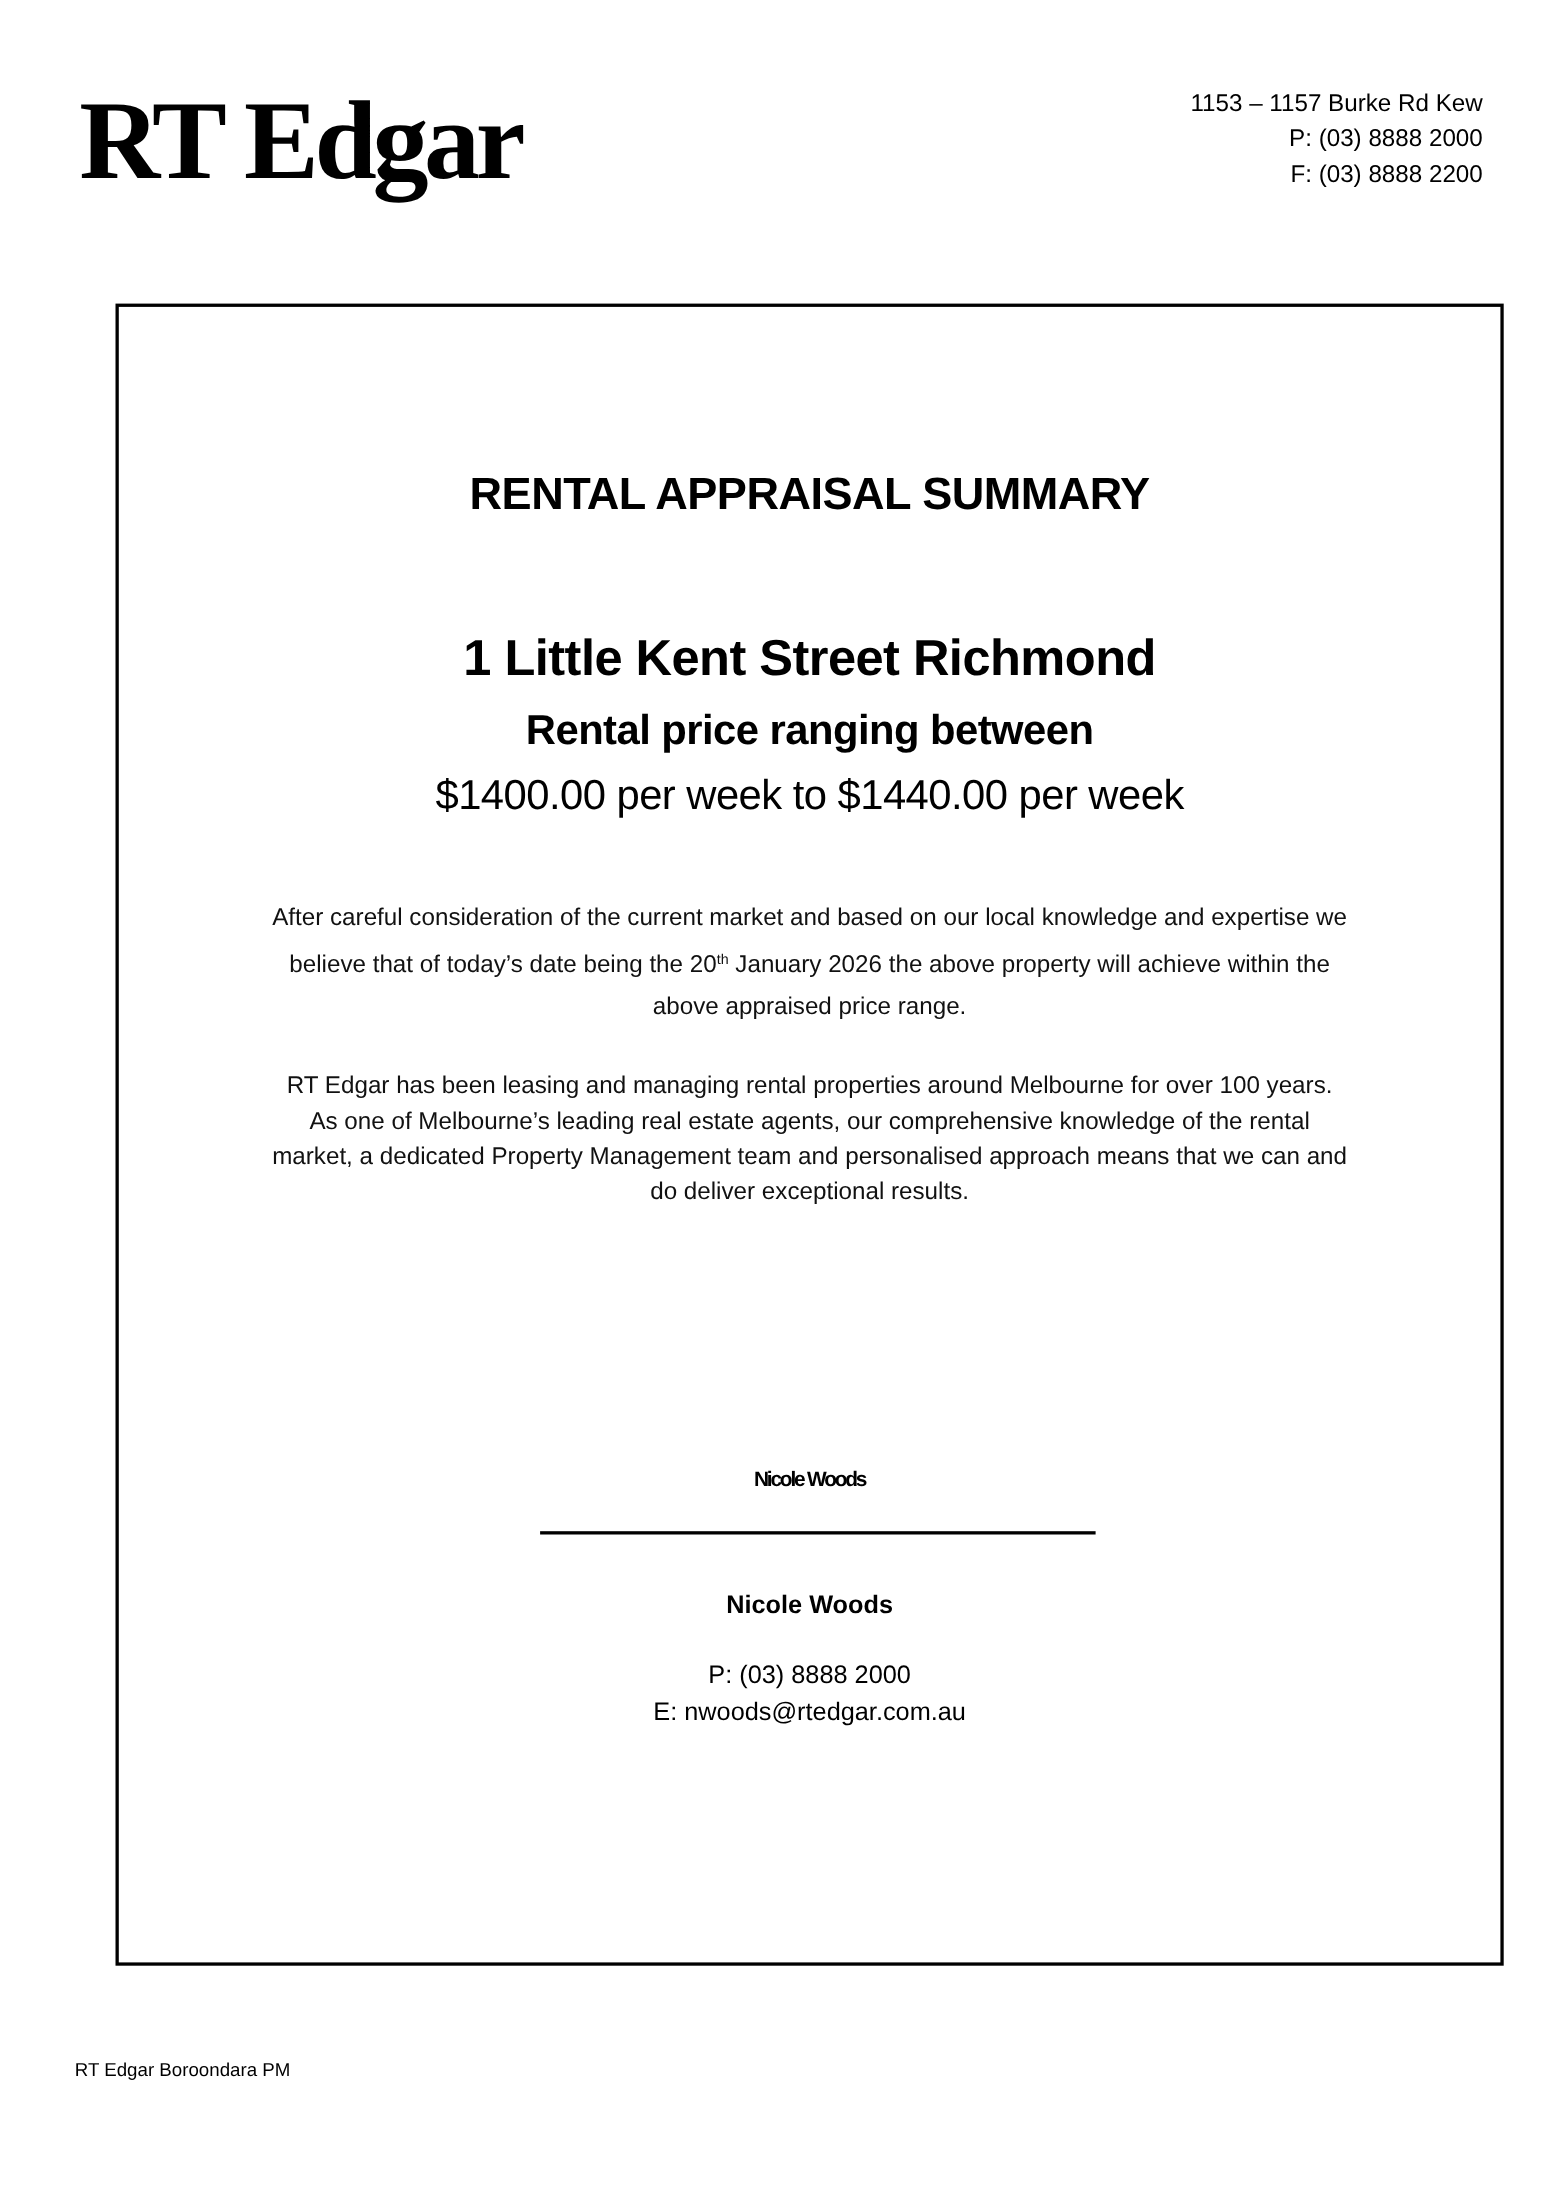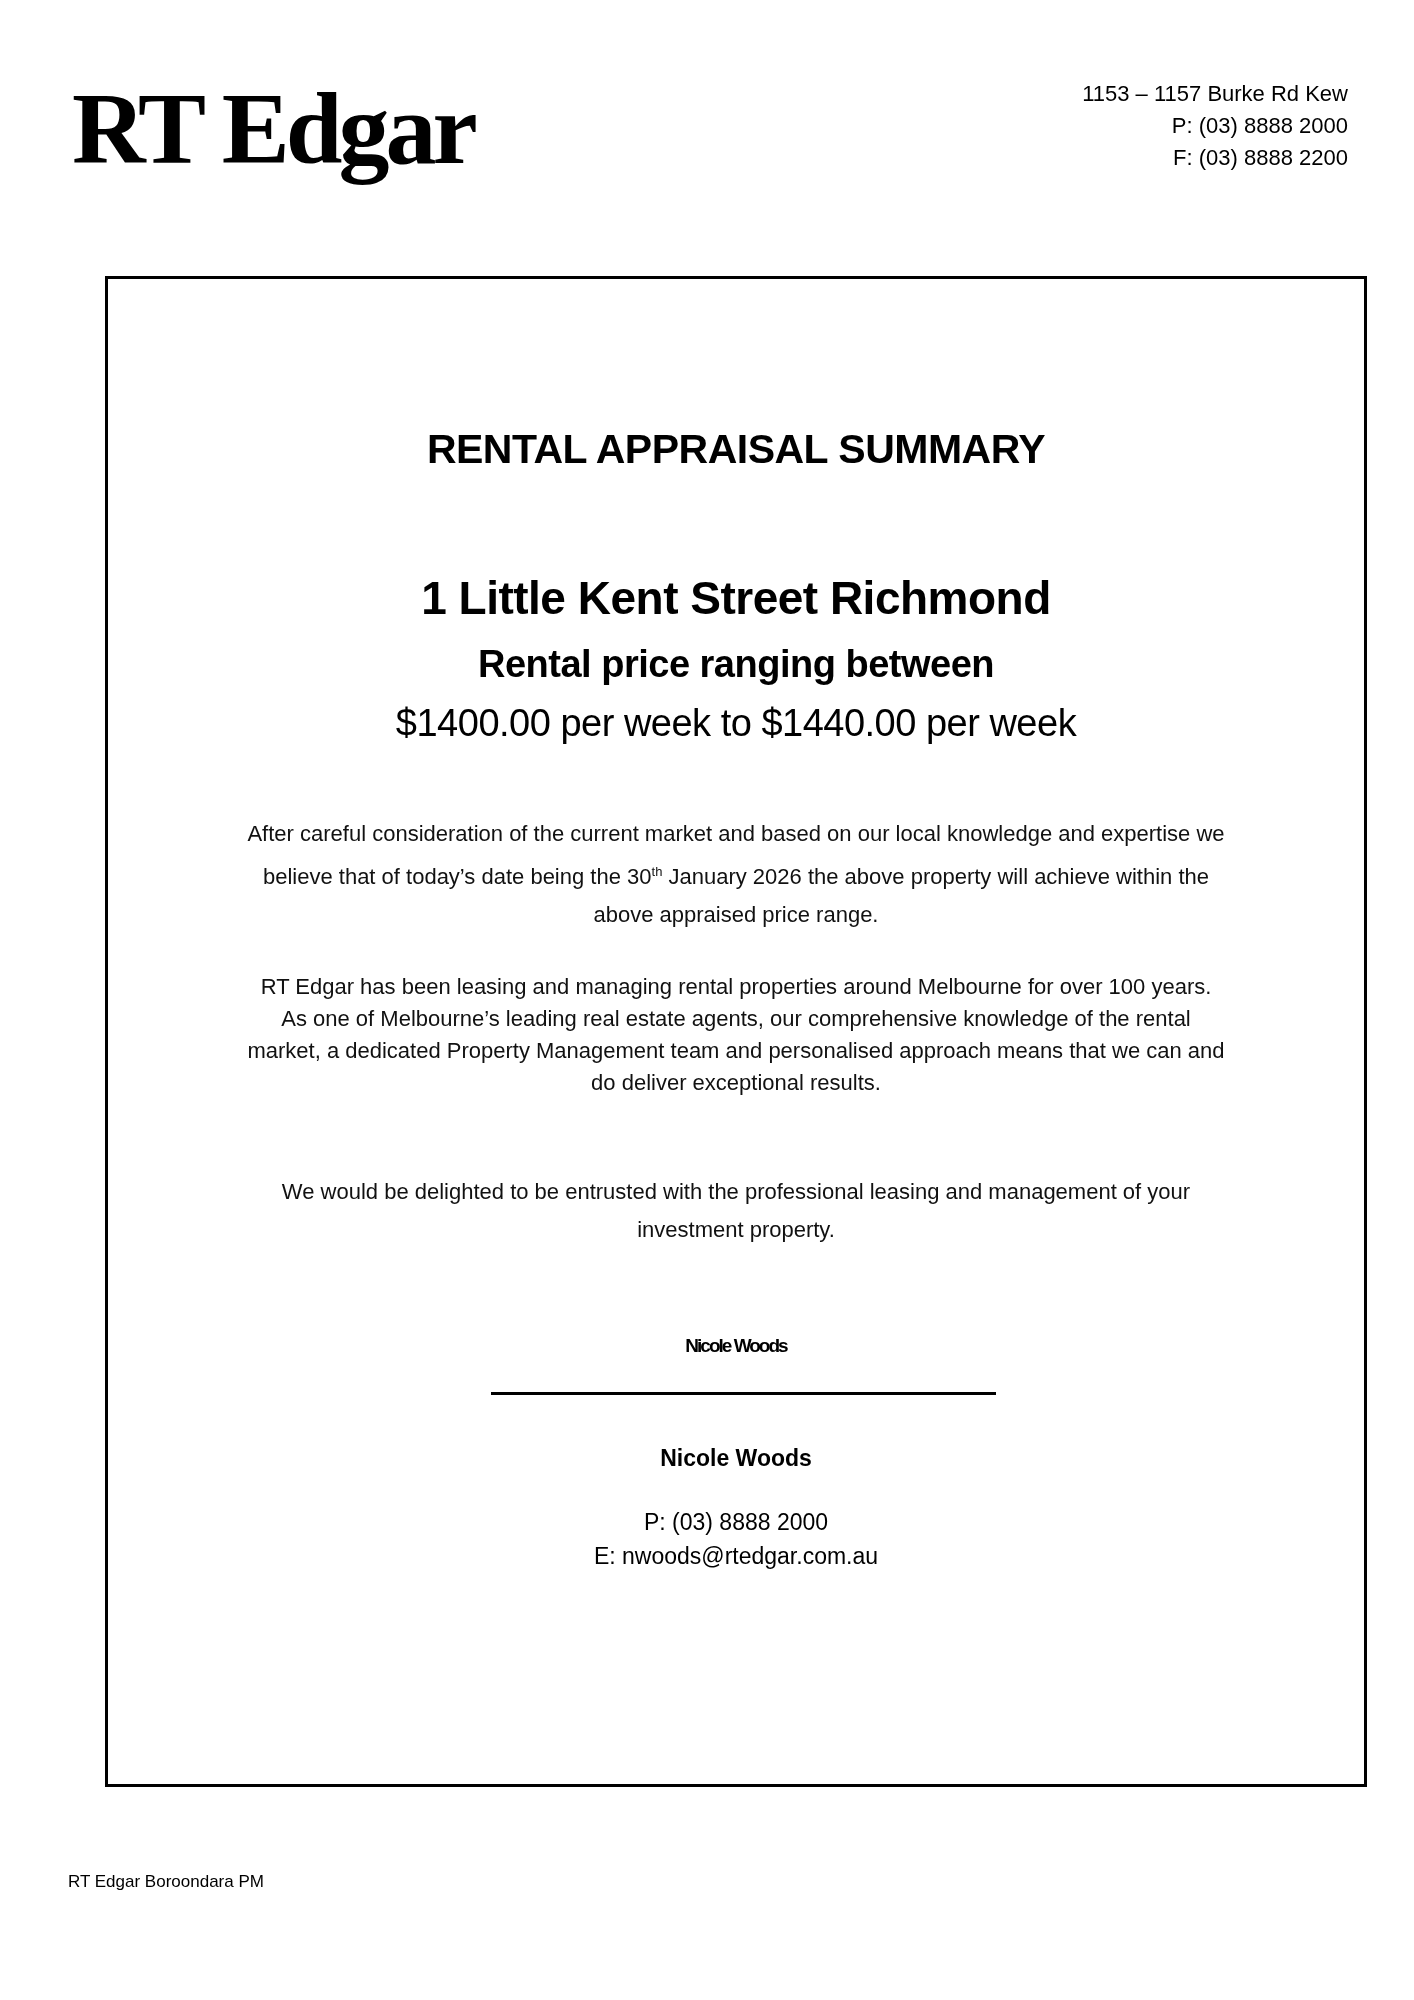--- a/index.html
+++ b/index.html
@@ -41,25 +41,24 @@
   <div>P: (03) 8888 2000</div>
   <div>F: (03) 8888 2200</div>
 </div>
 
 <div class="frame">
   <div class="title">RENTAL APPRAISAL SUMMARY</div>
   <div class="property">1 Little Kent Street Richmond</div>
   <div class="range-label">Rental price ranging between</div>
   <div class="range-value">$1400.00 per week to $1440.00 per week</div>
 
-  <div class="para para1"><span>After careful consideration of the current market and based on our local knowledge and expertise we believe that of today’s date being the 30</span><sup>th</sup><span> January 2026 the above property will achieve within the above appraised price range.</span></div>
+  <div class="para para1"><span>After careful consideration of the current market and based on our local knowledge and expertise we believe that of today’s date being the 20</span><sup>th</sup><span> January 2026 the above property will achieve within the above appraised price range.</span></div>
 
   <div class="para para2">RT Edgar has been leasing and managing rental properties around Melbourne for over 100 years. As one of Melbourne’s leading real estate agents, our comprehensive knowledge of the rental market, a dedicated Property Management team and personalised approach means that we can and do deliver exceptional results.</div>
 
-  <div class="para para3">We would be delighted to be entrusted with the professional leasing and management of your investment property.</div>
 
   <div class="signature">Nicole Woods</div>
   <div class="sig-line"></div>
 
   <div class="contact">
     <div class="name">Nicole Woods</div>
     <div class="gap"></div>
     <div>P: (03) 8888 2000</div>
     <div>E: nwoods@rtedgar.com.au</div>
   </div>

